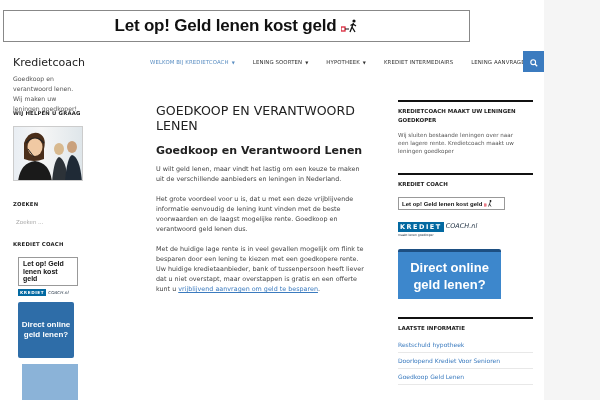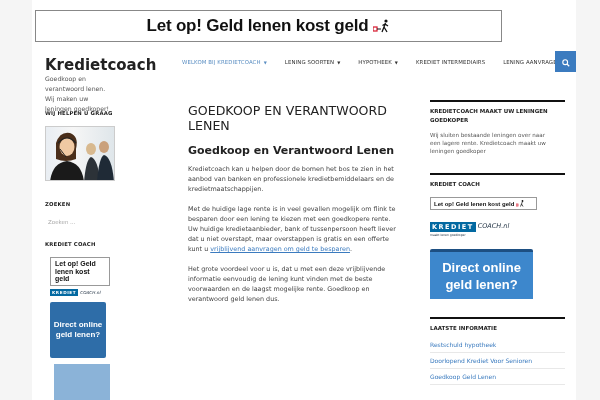--- a/index.html
+++ b/index.html
@@ -1,21 +1,21 @@
 <!DOCTYPE html>
 <html><head>
 <meta charset="utf-8">
 <style>
   * { box-sizing: border-box; margin: 0; padding: 0; }
   html, body { width: 600px; height: 400px; overflow: hidden; background: #f5f5f5; font-family: "DejaVu Sans", sans-serif; color: #2b2b2b; }
-  .page { position: absolute; left: 0; top: 0; width: 544px; height: 400px; background: #fff; overflow: hidden; margin-left: 32px; }
+  .page { position: absolute; left: 0; top: 0; width: 544px; height: 400px; background: #fff; overflow: hidden; }
   .banner { position: absolute; left: 3px; top: 10px; width: 467px; height: 32px; border: 1px solid #888; background: #fff; display: flex; align-items: center; justify-content: center; }
   .banner-text { font-family: "Liberation Sans", sans-serif; font-weight: bold; font-size: 17px; color: #111; letter-spacing: -0.2px; }
   .banner-icon { margin-left: 4px; display: inline-flex; align-items: flex-end; }
-  .site-title { position: absolute; left: 13px; top: 56px; font-size: 15px; font-weight: bold; color: #222; }
+  .site-title { position: absolute; left: 13px; top: 56px; font-size: 11px; font-weight: normal; color: #222; }
   .site-desc { position: absolute; left: 13px; top: 74px; width: 70px; font-size: 6.2px; line-height: 10px; color: #555; }
   .nav { position: absolute; left: 150px; top: 50px; height: 24px; display: flex; align-items: center; }
   .nav-item { font-size: 5.4px; color: #333; text-transform: uppercase; margin-right: 18px; white-space: nowrap; letter-spacing: 0.1px; }
   .nav-item.active { color: #5a8ec2; }
   .nav-item .caret { font-size: 4px; margin-left: 3px; }
   .search-btn { position: absolute; left: 523px; top: 51px; width: 21px; height: 21px; background: #3b7bbf; display: flex; align-items: center; justify-content: center; }
   .left-sidebar { position: absolute; left: 13px; top: 110px; width: 70px; }
   .widget-title { font-size: 5.3px; font-weight: bold; color: #222; text-transform: uppercase; letter-spacing: 0.2px; }
   .agent-photo { margin-top: 10px; width: 70px; height: 55px; border: 1px solid #ccc; background: linear-gradient(90deg, #e9eef3 0%, #f6f6f6 40%, #dfe6ea 100%); position: relative; overflow: hidden; }
   .search-field { margin-top: 10px; font-size: 5.5px; color: #aaa; padding: 2px 3px; }
@@ -111,23 +111,23 @@
         <span class="logo-right">COACH.nl</span>
       </div>
       <div class="small-direct">Direct online geld lenen?</div>
       <div class="small-direct2"></div>
     </div>
   </aside>
 
   <main class="content">
     <h1 class="entry-title">GOEDKOOP EN VERANTWOORD LENEN</h1>
     <h2 class="entry-h2">Goedkoop en Verantwoord Lenen</h2>
-    <p class="para">Kredietcoach kan u helpen door de bomen het bos te zien in het aanbod van banken en professionele kredietbemiddelaars en de kredietmaatschappijen.</p>
+    <p class="para">U wilt geld lenen, maar vindt het lastig om een keuze te maken uit de verschillende aanbieders en leningen in Nederland.</p>
+    <p class="para">Het grote voordeel voor u is, dat u met een deze vrijblijvende informatie  eenvoudig de lening kunt vinden met de beste voorwaarden en de laagst mogelijke rente. Goedkoop en verantwoord geld lenen dus.</p>
     <p class="para"><span>Met de huidige lage rente is in veel gevallen mogelijk om flink te besparen door een lening te kiezen met een goedkopere rente. Uw huidige kredietaanbieder, bank of tussenpersoon heeft liever dat u niet overstapt, maar overstappen is gratis en een offerte kunt u </span><a>vrijblijvend aanvragen om geld te besparen</a><span>.</span></p>
-    <p class="para">Het grote voordeel voor u is, dat u met een deze vrijblijvende informatie  eenvoudig de lening kunt vinden met de beste voorwaarden en de laagst mogelijke rente. Goedkoop en verantwoord geld lenen dus.</p>
   </main>
 
   <aside class="right-sidebar">
     <div class="rs-widget">
       <div class="rs-rule"></div>
       <div class="rs-title">Kredietcoach maakt uw leningen goedkoper</div>
       <div class="rs-text">Wij sluiten bestaande leningen over naar een lagere rente. Kredietcoach maakt uw leningen goedkoper</div>
     </div>
 
     <div class="rs-widget">

